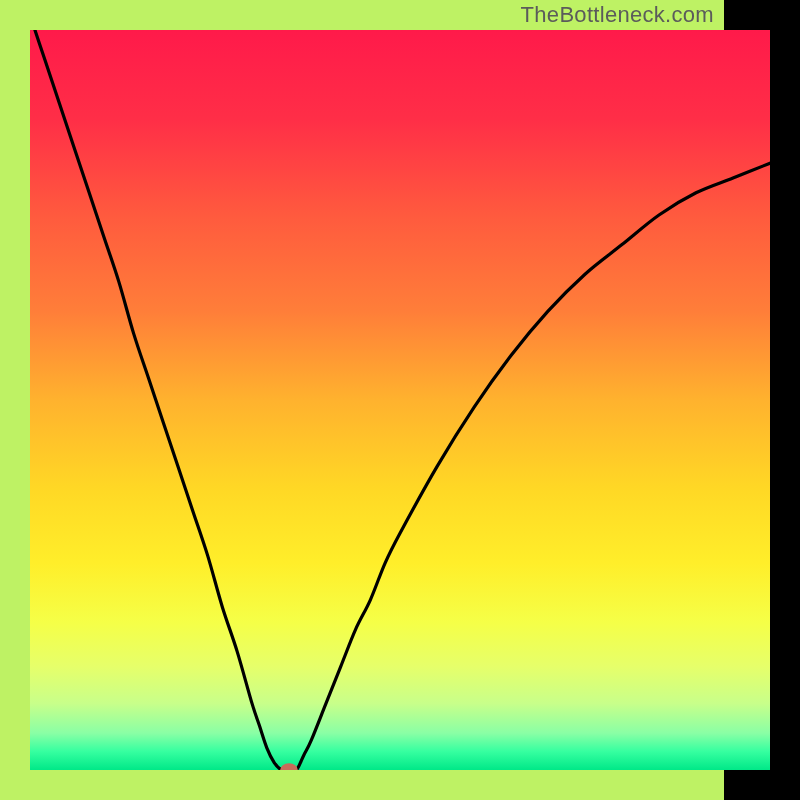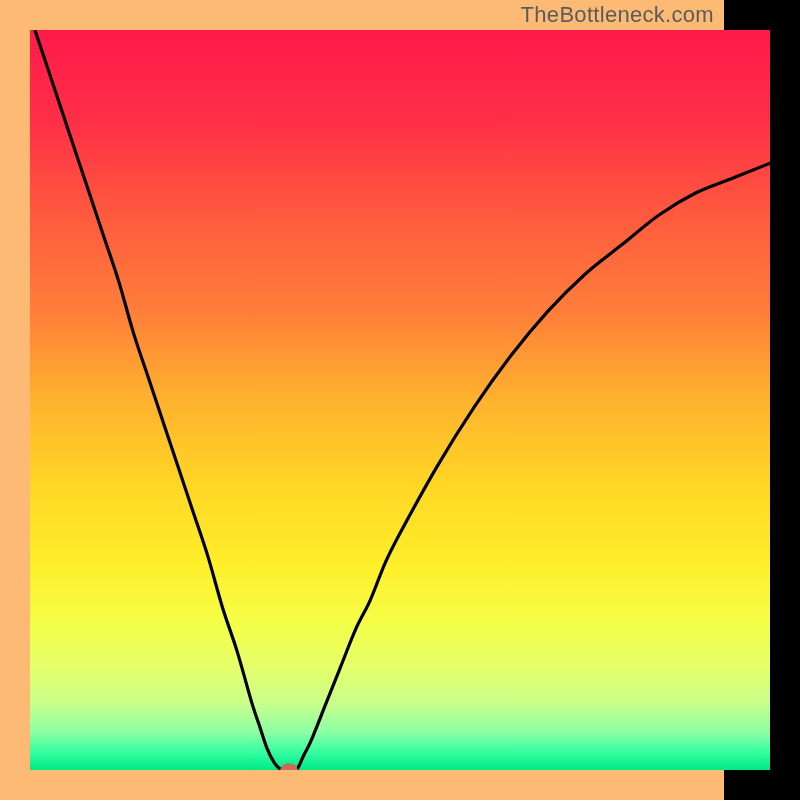--- a/index.html
+++ b/index.html
@@ -8,21 +8,21 @@
     width: 800px;
     height: 800px;
     background: #000;
     overflow: hidden;
     font-family: Arial, Helvetica, sans-serif;
   }
   .stage {
     position: relative;
     width: 724px;
     height: 800px;
-    background: #fdba74;
+    background: #bef264;
   }
   .watermark {
     position: absolute;
     top: 2px;
     right: 10px;
     font-size: 22px;
     font-weight: 500;
     color: #5b5b5b;
     letter-spacing: 0.3px;
     user-select: none;

